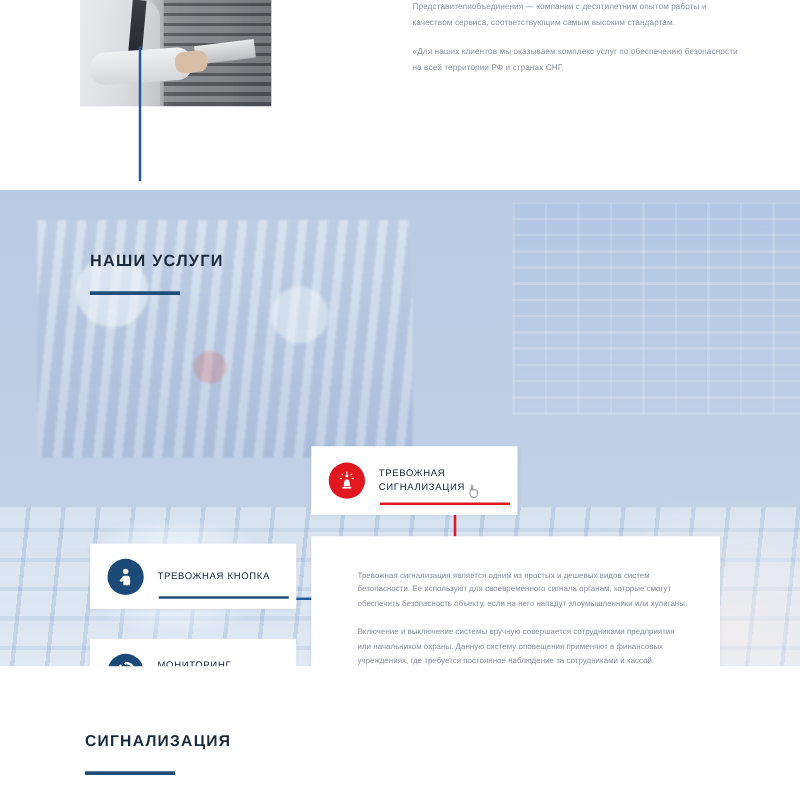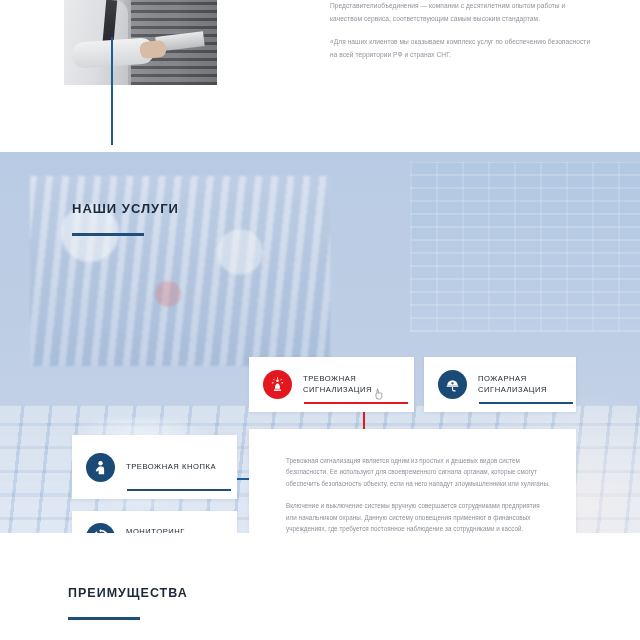--- a/index.html
+++ b/index.html
@@ -138,21 +138,21 @@
   .card .underline{
     position:absolute;left:55px;bottom:8px;height:2px;background:#1f4e79;
   }
   .card.red .underline{background:#e2171f;}
 
   #card-alarm{left:245px;top:205px;width:165px;height:55px;}
   #card-alarm .underline{width:104px;}
   #card-fire{left:420px;top:205px;width:152px;height:55px;}
   #card-fire .underline{width:94px;}
 
-  #card-button{left:68px;top:283px;width:165px;height:64px;}
+  #card-button{left:68px;top:283px;width:165px;height:52px;}
   #card-button .underline{width:104px;}
   #card-monitor{left:68px;top:359px;width:165px;height:52px;}
   #card-monitor .underline{width:104px;}
   #card-access{left:68px;top:432px;width:165px;height:52px;}
   #card-access .underline{width:104px;}
 
   
   .panel{
     position:absolute;left:245px;top:277px;width:327px;height:212px;
     background:#fff;box-shadow:0 1px 3px rgba(30,60,100,.10);
@@ -255,32 +255,20 @@
           <line x1="17.6" y1="4.6" x2="16.6" y2="5.6"></line>
           <line x1="4.6" y1="9.6" x2="6" y2="9.6"></line>
           <line x1="19.4" y1="9.6" x2="18" y2="9.6"></line>
         </g>
       </svg>
     </div>
     <div class="lbl">ТРЕВОЖНАЯ СИГНАЛИЗАЦИЯ</div>
     <div class="underline"></div>
   </div>
 
-  <div class="card" id="card-fire">
-    <div class="ic">
-      <svg width="17" height="17" viewBox="0 0 24 24">
-        <path d="M4.5 13.5a7.5 7.5 0 0 1 15 0z" fill="#fff"></path>
-        <rect x="3.6" y="13.4" width="16.8" height="1.9" rx=".9" fill="#fff"></rect>
-        <circle cx="12" cy="10.4" r="1.6" fill="#1b4a77"></circle>
-        <path d="M12 15.6v3.1a2.3 2.3 0 0 0 2.3 2.3h1.4" stroke="#fff" stroke-width="1.6" fill="none" stroke-linecap="round"></path>
-      </svg>
-    </div>
-    <div class="lbl">ПОЖАРНАЯ СИГНАЛИЗАЦИЯ</div>
-    <div class="underline"></div>
-  </div>
 
   <div class="card" id="card-button">
     <div class="ic">
       <svg width="17" height="17" viewBox="0 0 24 24">
         <circle cx="12" cy="6" r="3.1" fill="#fff"></circle>
         <path d="M9.4 21.5v-5.2l-1.6 1.1a1.5 1.5 0 0 1-2.1-2.1l3.1-3.6a3 3 0 0 1 2.3-1.1h2.6a3.4 3.4 0 0 1 3.4 3.4v7.5z" fill="#fff"></path>
       </svg>
     </div>
     <div class="lbl">ТРЕВОЖНАЯ КНОПКА</div>
     <div class="underline"></div>
@@ -316,14 +304,14 @@
   </div>
 
   <div class="cursor">
     <svg width="9" height="12" viewBox="0 0 9 12">
       <path d="M2.4 1.2c.5 0 .8.4.8.9v3.2c.3-.5.9-.7 1.4-.5.2.1.4.2.5.4.3-.4.9-.5 1.3-.2.3.2.4.5.4.8v2.9c0 1.3-1 2.3-2.3 2.3H3.4A2.4 2.4 0 0 1 1 8.6V5.9c0-.4.3-.7.7-.7.1 0 .2 0 .3.1V2.1c0-.5.3-.9.8-.9z" fill="none" stroke="#888" stroke-width=".8"></path>
     </svg>
   </div>
 </div>
 
 <div class="bottom-section"></div>
-<div class="adv-title">ПРЕИМУЩЕСТВА</div>
+<div class="adv-title">СИГНАЛИЗАЦИЯ</div>
 <div class="adv-title-rule"></div>
 
 </body></html>

